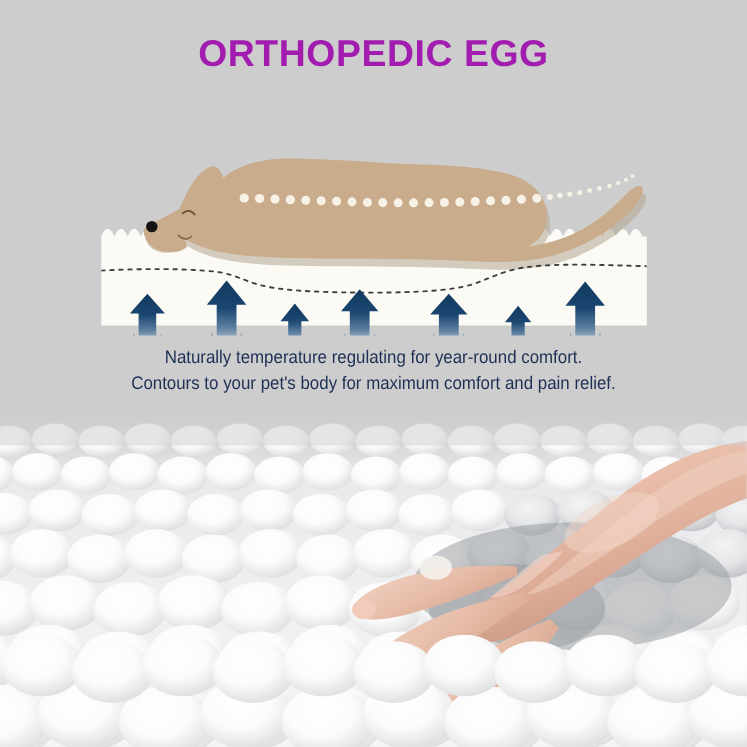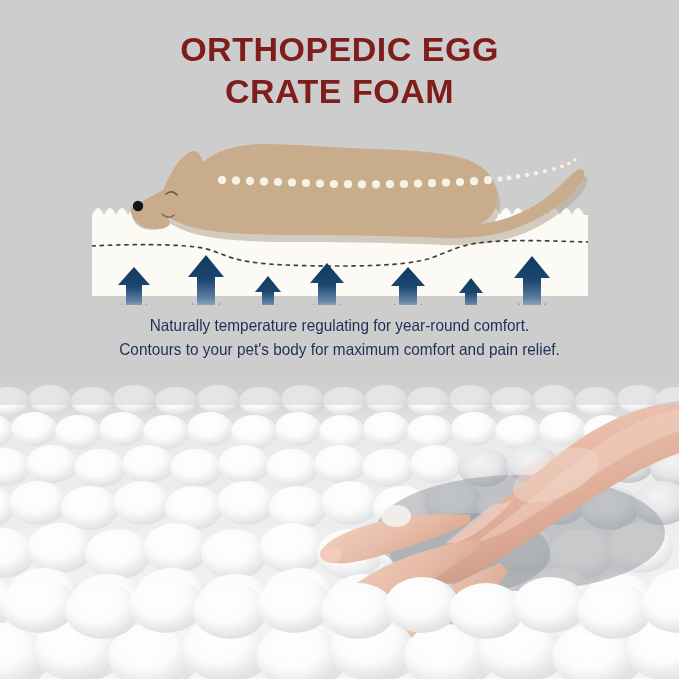--- a/index.html
+++ b/index.html
@@ -27,21 +27,21 @@
     background: #cdcdcd;
     overflow: hidden;
   }
 
   #headline {
     position: absolute;
     left: 0;
     top: 28px;
     width: 679px;
     text-align: center;
-    color: #7f1d1d;
+    color: #a21caf;
     font-weight: bold;
     font-size: 34px;
     line-height: 42px;
     letter-spacing: 0.5px;
     font-family: "Liberation Sans", sans-serif;
   }
   #headline .hl-line { display: block; white-space: nowrap; }
 
   #illustration {
     position: absolute;
@@ -78,21 +78,20 @@
 </style>
 </head>
 <body>
 
 <div id="page">
 
   <div id="top-panel">
 
     <div id="headline">
       <span class="hl-line">ORTHOPEDIC EGG</span>
-      <span class="hl-line">CRATE FOAM</span>
     </div>
 
     <svg id="illustration" viewBox="0 0 679 185">
       <defs>
         <linearGradient id="arrowGrad" x1="0" y1="0" x2="0" y2="1">
           <stop offset="0%" stop-color="#123a5f"></stop>
           <stop offset="45%" stop-color="#1a4670"></stop>
           <stop offset="78%" stop-color="#5d7fa0"></stop>
           <stop offset="100%" stop-color="#aebecc"></stop>
         </linearGradient>

